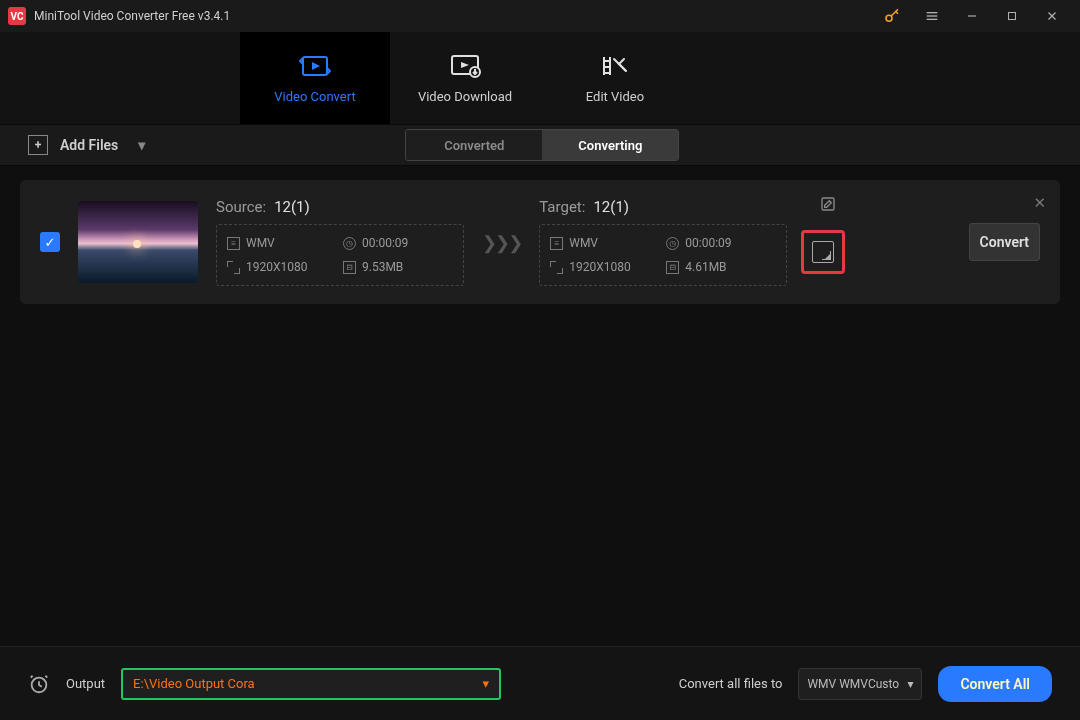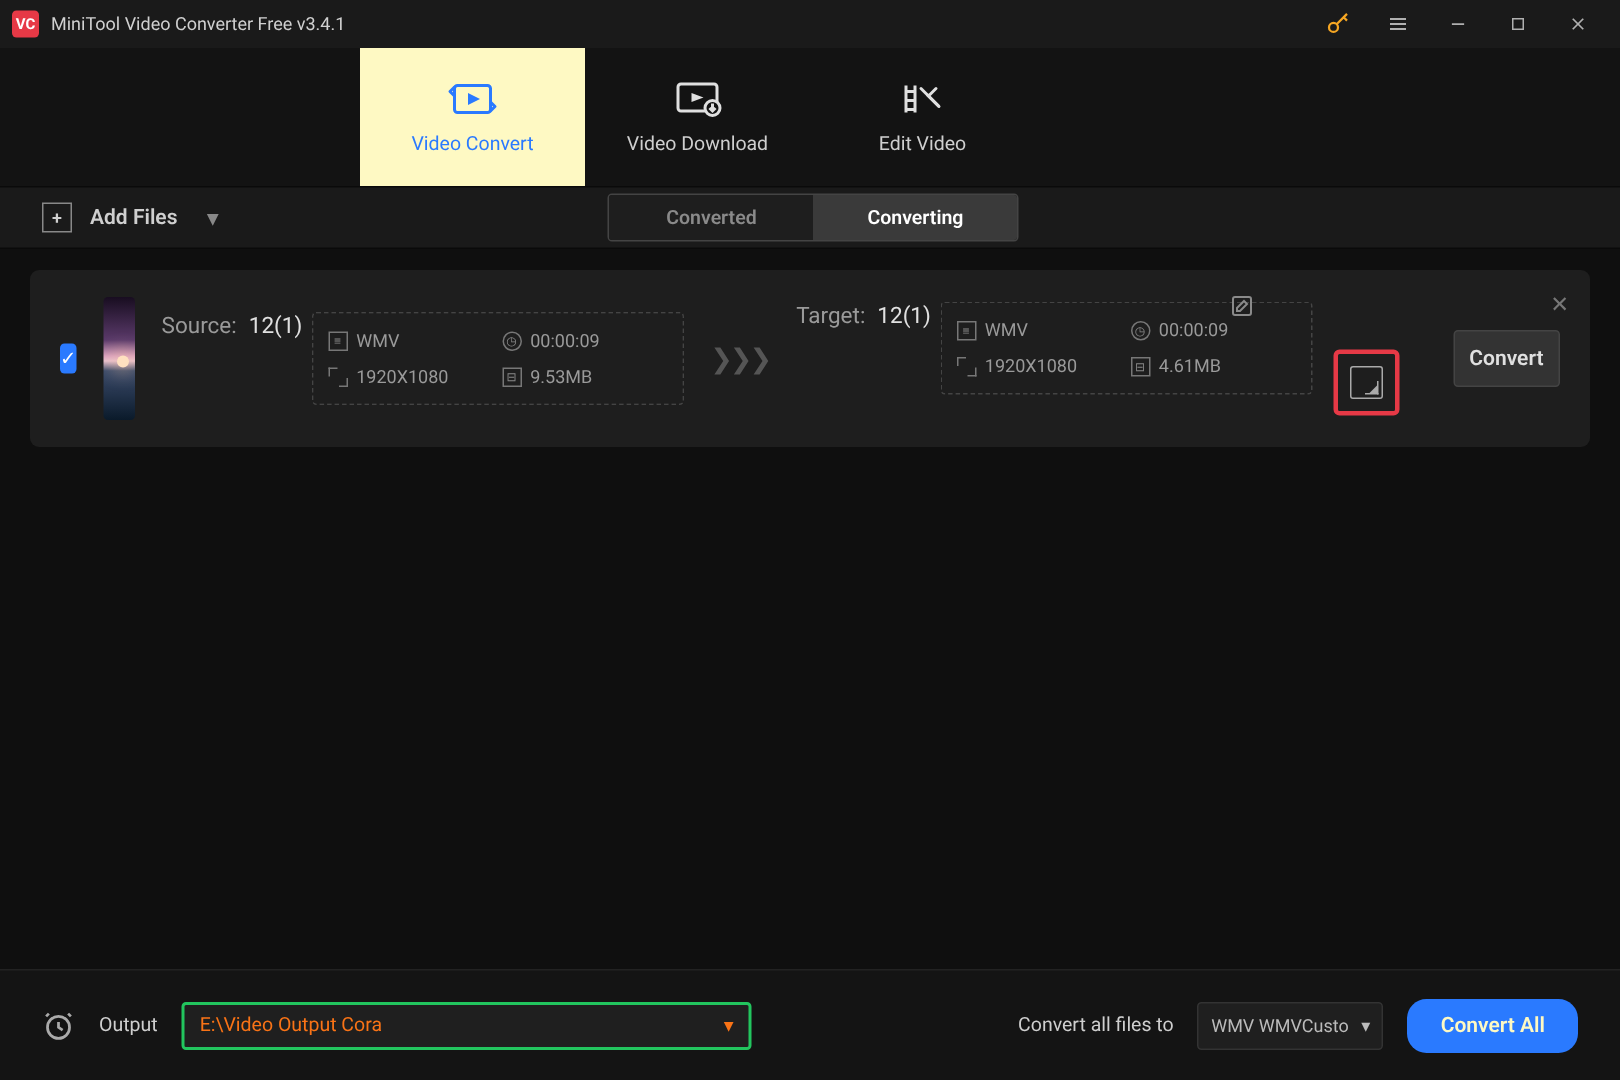--- a/index.html
+++ b/index.html
@@ -9,42 +9,42 @@
   .titlebar { height: 32px; background: #1a1a1a; display: flex; align-items: center; padding: 0 8px; }
   .app-icon { width: 18px; height: 18px; background: #e63946; border-radius: 3px; display: flex; align-items: center; justify-content: center; color: #fff; font-size: 10px; font-weight: bold; margin-right: 8px; }
   .title-text { font-size: 12px; color: #d0d0d0; }
   .titlebar-spacer { flex: 1; }
   .titlebar-btn { width: 40px; height: 32px; display: flex; align-items: center; justify-content: center; color: #b0b0b0; cursor: pointer; }
   .key-icon { color: #f5a623; }
 
   
   .navbar { height: 92px; background: #131313; display: flex; align-items: stretch; padding-left: 240px; }
   .nav-tab { width: 150px; display: flex; flex-direction: column; align-items: center; justify-content: center; gap: 10px; cursor: pointer; color: #cfcfcf; font-size: 13px; }
-  .nav-tab.active { background: #fef9c3; color: #2a7aff; }
+  .nav-tab.active { background: #000000; color: #2a7aff; }
   .nav-tab.active .nav-icon { color: #2a7aff; }
   .nav-icon { width: 34px; height: 26px; display: flex; align-items: center; justify-content: center; color: #e0e0e0; }
 
   
   .toolbar { height: 42px; background: #1a1a1a; border-top: 1px solid #0a0a0a; border-bottom: 1px solid #0a0a0a; display: flex; align-items: center; padding: 0 28px; }
   .add-files-btn { display: flex; align-items: center; gap: 12px; color: #cfcfcf; font-size: 14px; font-weight: 600; cursor: pointer; }
   .add-plus-box { width: 20px; height: 20px; border: 1px solid #888; display: flex; align-items: center; justify-content: center; font-size: 12px; color: #cfcfcf; }
   .chev-sm { margin-left: 8px; color: #888; }
   .toolbar-spacer { flex: 1; max-width: 260px; }
   .seg-control { display: flex; border: 1px solid #444; border-radius: 3px; overflow: hidden; }
   .seg-btn { width: 136px; height: 30px; display: flex; align-items: center; justify-content: center; font-size: 13px; color: #8a8a8a; background: #1e1e1e; cursor: pointer; font-weight: 600; }
   .seg-btn.active { background: #3a3a3a; color: #fff; }
 
   
   .content-area { height: 480px; background: #0f0f0f; padding: 14px 20px; }
   .item-card { background: #1e1e1e; border-radius: 6px; padding: 18px 20px; display: flex; align-items: center; gap: 18px; position: relative; }
   .checkbox { width: 20px; height: 20px; background: #2a7aff; border-radius: 3px; display: flex; align-items: center; justify-content: center; color: #fff; font-size: 13px; cursor: pointer; }
   .thumb { width: 120px; height: 82px; border-radius: 3px; background: linear-gradient(to bottom, #180d20 0%, #5a3a6a 35%, #d8a0c0 48%, #e8c0d0 52%, #3a4a6a 60%, #0a1a2a 100%); position: relative; overflow: hidden; }
   .thumb::after { content:""; position:absolute; left:46%; top:48%; width:8px; height:8px; background:#ffe0c0; border-radius:50%; box-shadow: 0 0 12px 4px rgba(255,200,150,0.4); }
   
-  .info-block { display: flex; flex-direction: row; gap: 6px; }
+  .info-block { display: flex; flex-direction: column; gap: 6px; }
   .block-title-row { display: flex; align-items: baseline; gap: 8px; font-size: 15px; color: #9a9a9a; margin-bottom: 2px; }
   .block-title-row .val { color: #e0e0e0; }
   .specs-box { border: 1px dashed #444; border-radius: 3px; padding: 6px 10px; display: grid; grid-template-columns: 110px 110px; grid-template-rows: 24px 24px; column-gap: 6px; align-items: center; }
   .spec-cell { display: flex; align-items: center; gap: 6px; font-size: 12px; color: #9a9a9a; white-space: nowrap; }
   .spec-ico { width: 13px; height: 13px; border: 1px solid #777; display: inline-flex; align-items: center; justify-content: center; font-size: 8px; color: #888; flex-shrink: 0; }
   .spec-ico.round { border-radius: 50%; }
   .spec-ico.corners { border: none; position: relative; }
   .spec-ico.corners::before, .spec-ico.corners::after { content:""; position:absolute; width:5px; height:5px; border:1px solid #777; }
   .spec-ico.corners::before { top:0; left:0; border-right:none; border-bottom:none; }
   .spec-ico.corners::after { bottom:0; right:0; border-left:none; border-top:none; }

